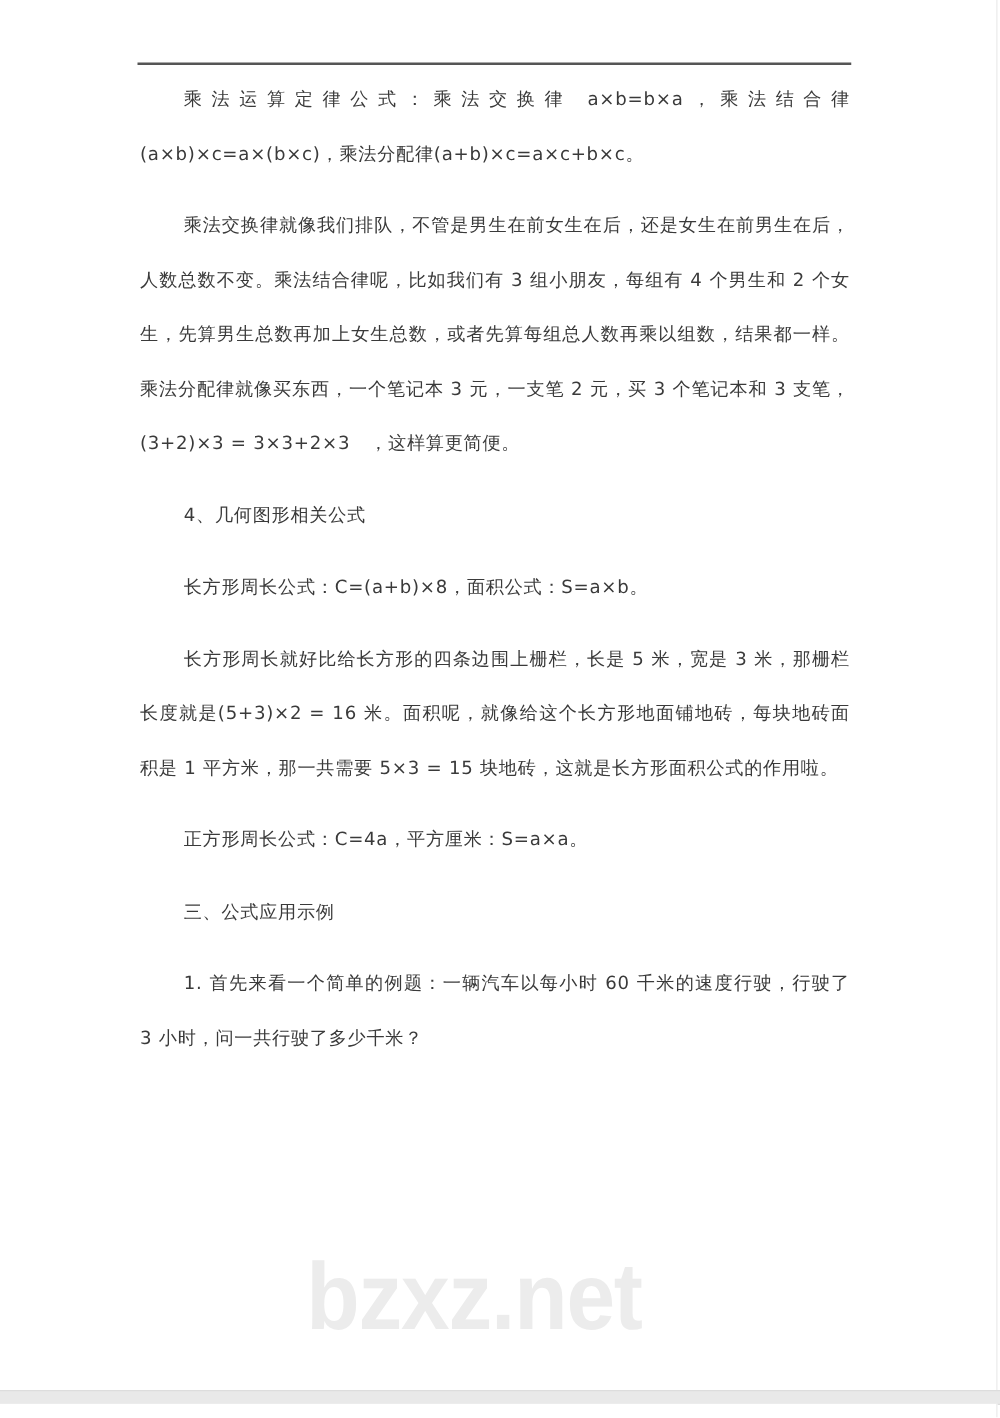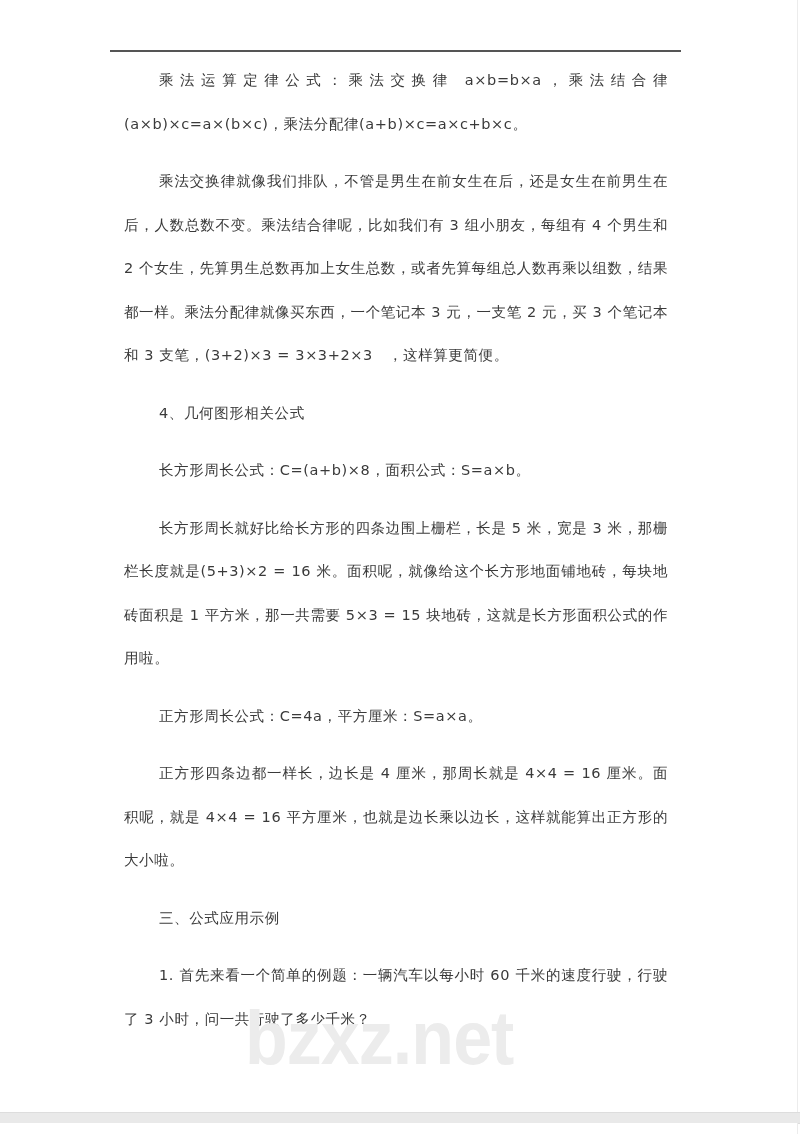--- a/index.html
+++ b/index.html
@@ -18,21 +18,21 @@
       position:absolute; left:110px; top:50px; width:571px; height:2px;
       background:#555555;
     }
     .content {
       position:absolute; left:112px; top:59px; width:568px;
       color:#3a3a3a;
       font-size:14.5px;
       line-height:43.5px;
       letter-spacing:0.6px;
     }
-    .content p { margin:12px; text-align:justify; text-align-last:left; }
+    .content p { margin:0; text-align:justify; text-align-last:left; }
     .content p.indent { text-indent:35px; }
     .content p + p { margin-top:14px; }
     .watermark {
       position:absolute; left:245px; top:994px;
       font-family:"Liberation Sans", sans-serif; font-weight:bold;
       font-size:76px; color:#ececec; letter-spacing:-1px;
       transform:scaleX(0.92); transform-origin:left top;
     }
     .bottom-band {
       position:absolute; left:0; top:1112px; width:800px; height:10px;
@@ -50,21 +50,20 @@
 <div class="page">
   <div class="header-rule"></div>
 
   <div class="content">
     <p class="indent" style="margin-top:0">乘法运算定律公式：乘法交换律 a×b=b×a，乘法结合律(a×b)×c=a×(b×c)，乘法分配律(a+b)×c=a×c+b×c。</p>
     <p class="indent">乘法交换律就像我们排队，不管是男生在前女生在后，还是女生在前男生在后，人数总数不变。乘法结合律呢，比如我们有 3 组小朋友，每组有 4 个男生和 2 个女生，先算男生总数再加上女生总数，或者先算每组总人数再乘以组数，结果都一样。乘法分配律就像买东西，一个笔记本 3 元，一支笔 2 元，买 3 个笔记本和 3 支笔，(3+2)×3 = 3×3+2×3　，这样算更简便。</p>
     <p class="indent">4、几何图形相关公式</p>
     <p class="indent">长方形周长公式：C=(a+b)×8，面积公式：S=a×b。</p>
     <p class="indent">长方形周长就好比给长方形的四条边围上栅栏，长是 5 米，宽是 3 米，那栅栏长度就是(5+3)×2 = 16 米。面积呢，就像给这个长方形地面铺地砖，每块地砖面积是 1 平方米，那一共需要 5×3 = 15 块地砖，这就是长方形面积公式的作用啦。</p>
     <p class="indent">正方形周长公式：C=4a，平方厘米：S=a×a。</p>
-    <p class="indent">正方形四条边都一样长，边长是 4 厘米，那周长就是 4×4 = 16 厘米。面积呢，就是 4×4 = 16 平方厘米，也就是边长乘以边长，这样就能算出正方形的大小啦。</p>
     <p class="indent">三、公式应用示例</p>
     <p class="indent">1. 首先来看一个简单的例题：一辆汽车以每小时 60 千米的速度行驶，行驶了 3 小时，问一共行驶了多少千米？</p>
   </div>
 
   <div class="watermark">bzxz.net</div>
 </div>
 
 <div class="bottom-band"></div>
 <div class="next-page"></div>
 

